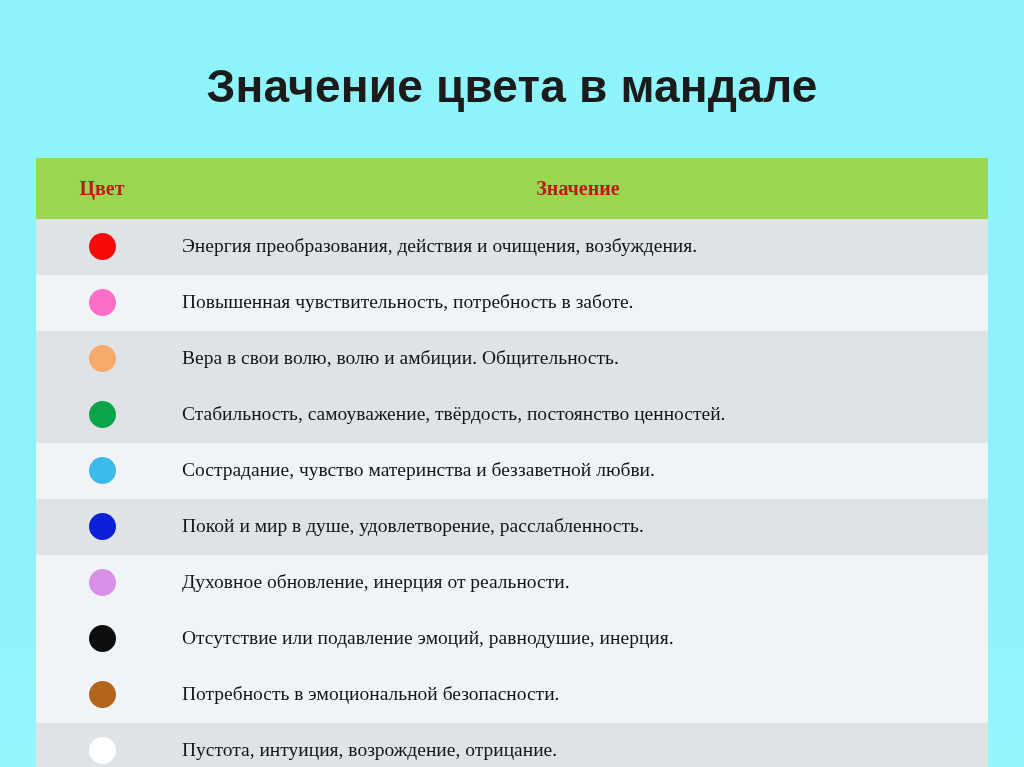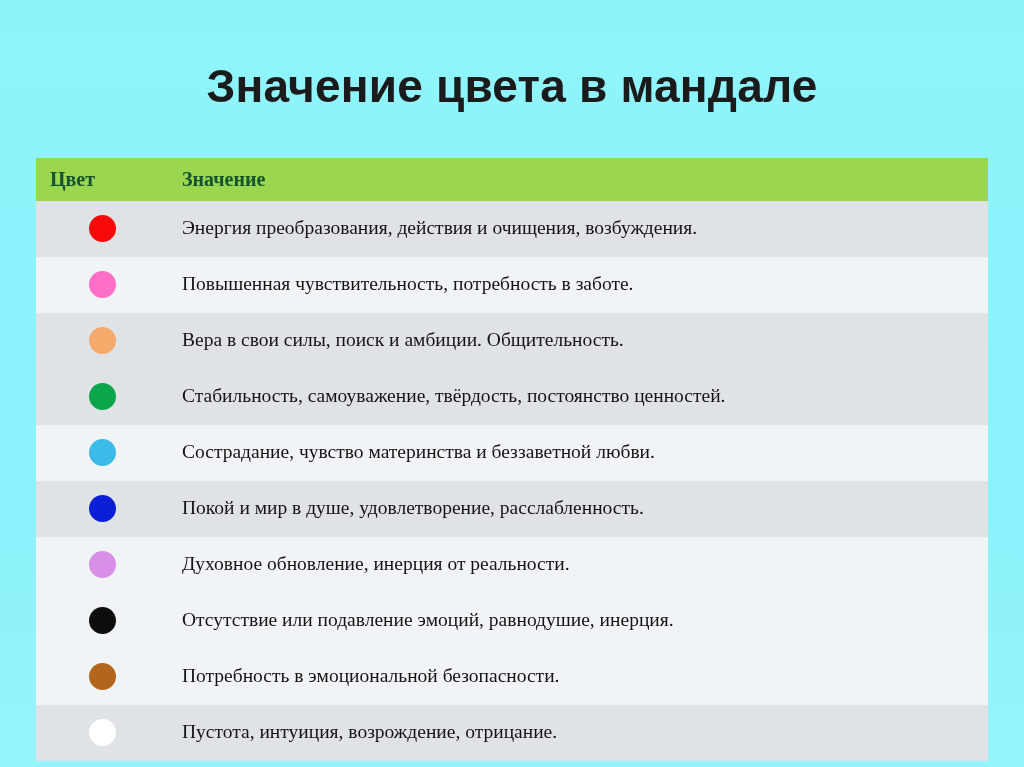--- a/index.html
+++ b/index.html
@@ -35,26 +35,26 @@
     width: 952px;
     box-sizing: border-box;
   }
   table.meaning-table {
     width: 100%;
     border-collapse: collapse;
     table-layout: fixed;
   }
   table.meaning-table thead th {
     background: #9ad74f;
-    color: #14532d;
+    color: #b91c1c;
     font-family: "Liberation Serif", serif;
     font-weight: bold;
     font-size: 20px;
-    text-align: left;
-    padding: 10px 14px;
+    text-align: center;
+    padding: 19px 14px;
     height: 22px;
     border: none;
   }
   th.col-color { width: 104px; }
   th.col-meaning { width: auto; }
 
   table.meaning-table tbody tr {
     height: 56px;
   }
   table.meaning-table tbody tr.odd  { background: #dfe3e6; }
@@ -107,21 +107,21 @@
           <tr class="odd">
             <td class="swatch-cell"><span class="dot" style="background: rgb(247, 10, 10);"></span></td>
             <td class="meaning-cell">Энергия преобразования, действия и очищения, возбуждения.</td>
           </tr>
           <tr class="even">
             <td class="swatch-cell"><span class="dot" style="background: rgb(255, 110, 199);"></span></td>
             <td class="meaning-cell">Повышенная чувствительность, потребность в заботе.</td>
           </tr>
           <tr class="odd">
             <td class="swatch-cell"><span class="dot" style="background: rgb(245, 169, 106);"></span></td>
-            <td class="meaning-cell">Вера в свои силы, поиск и амбиции. Общительность.</td>
+            <td class="meaning-cell">Вера в свои волю, волю и амбиции. Общительность.</td>
           </tr>
           <tr class="odd">
             <td class="swatch-cell"><span class="dot" style="background: rgb(11, 166, 74);"></span></td>
             <td class="meaning-cell">Стабильность, самоуважение, твёрдость, постоянство ценностей.</td>
           </tr>
           <tr class="even">
             <td class="swatch-cell"><span class="dot" style="background: rgb(61, 187, 232);"></span></td>
             <td class="meaning-cell">Сострадание, чувство материнства и беззаветной любви.</td>
           </tr>
           <tr class="odd">

